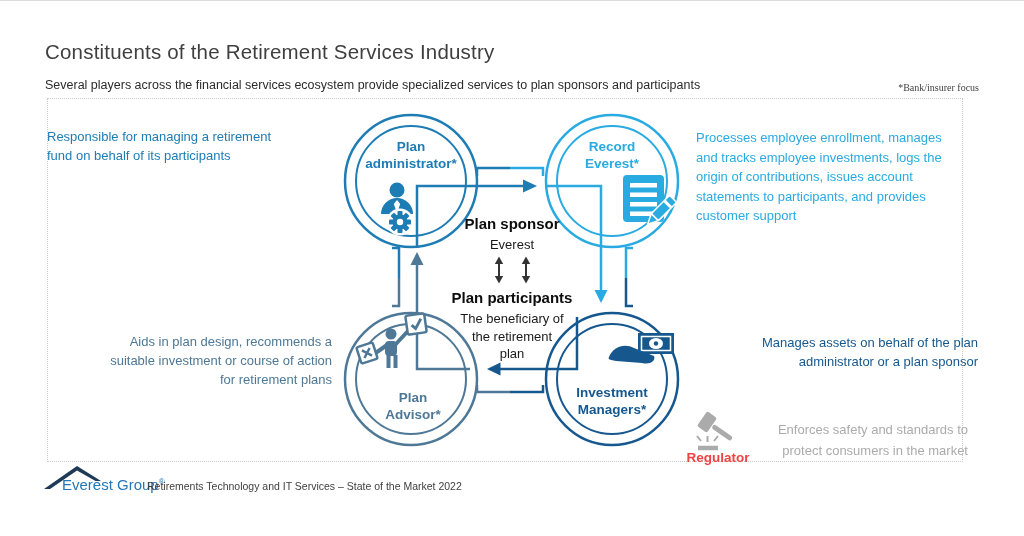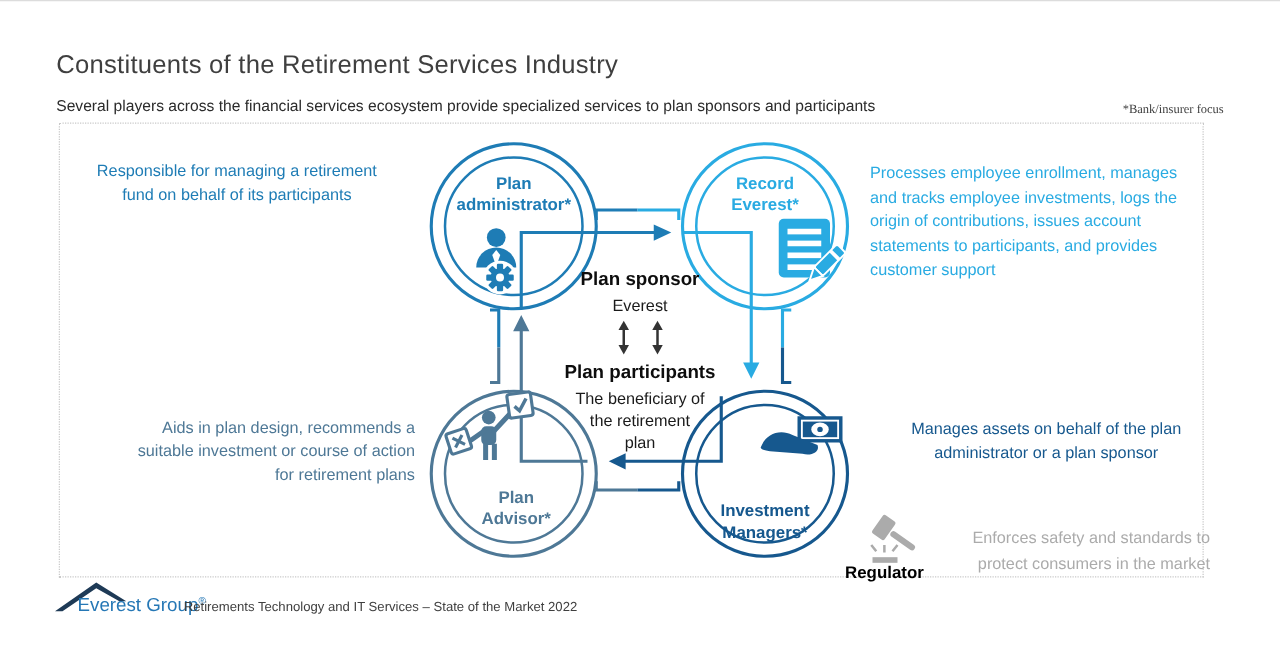--- a/index.html
+++ b/index.html
@@ -9,42 +9,42 @@
   .pre{white-space:pre-line;}
 
   .top-rule{left:0;top:8;width:1024px;height:1px;background:#dcdcdc;}
   .title{left:45px;top:40px;font-size:20.5px;color:#3f3f3f;letter-spacing:.2px;}
   .subtitle{left:45px;top:78px;font-size:12.5px;color:#2b2b2b;}
   .note{right:45px;top:82px;font-size:10px;color:#3f3f3f;font-family:Liberation Serif, serif;}
 
   .dotted-box{left:47px;top:98px;width:914px;height:362px;border:1.5px dotted #c9c9c9;}
 
   .desc{font-size:13px;line-height:19px;}
-  .desc-admin{left:47px;top:127px;width:285px;text-align:center;color:#1E7CB5;}
+  .desc-admin{left:47px;top:127px;width:285px;text-align:left;color:#1E7CB5;}
   .desc-keeper{left:696px;top:128px;width:282px;text-align:left;color:#29ABE2;line-height:19.5px;}
   .desc-advisor{left:47px;top:332px;width:285px;text-align:right;color:#4E7896;}
-  .desc-invest{left:696px;top:333px;width:282px;text-align:center;color:#16588E;}
+  .desc-invest{left:696px;top:333px;width:282px;text-align:right;color:#16588E;}
   .desc-regulator{left:754px;top:419px;width:214px;text-align:right;color:#ABABAB;line-height:21px;}
 
   .node-label{width:140px;text-align:center;font-weight:bold;font-size:13.5px;line-height:17px;}
   .lbl-admin{left:341px;top:138px;color:#1E7CB5;}
   .lbl-keeper{left:542px;top:138px;color:#29ABE2;}
   .lbl-advisor{left:343px;top:389px;color:#4E7896;}
-  .lbl-invest{left:542px;top:400px;color:#16588E;text-align:center;}
+  .lbl-invest{left:542px;top:384px;color:#16588E;text-align:center;}
 
   .center-txt{left:427px;width:170px;text-align:center;color:#0d0d0d;}
   .ct-bold{font-weight:bold;font-size:15px;}
   .ct-reg{font-size:13px;line-height:17.5px;color:#1a1a1a;}
   .sponsor-title{top:215px;}
   .sponsor-sub{top:236px;}
   .part-title{top:289px;}
   .part-sub{top:310px;}
 
-  .regulator-label{left:676px;top:450px;width:84px;text-align:left;
-                   font-weight:bold;font-size:13.5px;color:#000000;}
+  .regulator-label{left:676px;top:450px;width:84px;text-align:center;
+                   font-weight:bold;font-size:13.5px;color:#ef4444;}
 
   .footer-brand{left:62px;top:476px;font-size:15px;color:#2577B5;}
   .footer-brand sup{font-size:8px;}
   .footer-text{left:147px;top:480px;font-size:10.5px;color:#3f3f3f;}
 
   svg.layer{position:absolute;left:0;top:0;pointer-events:none;}
 </style>
 </head>
 <body>
 

